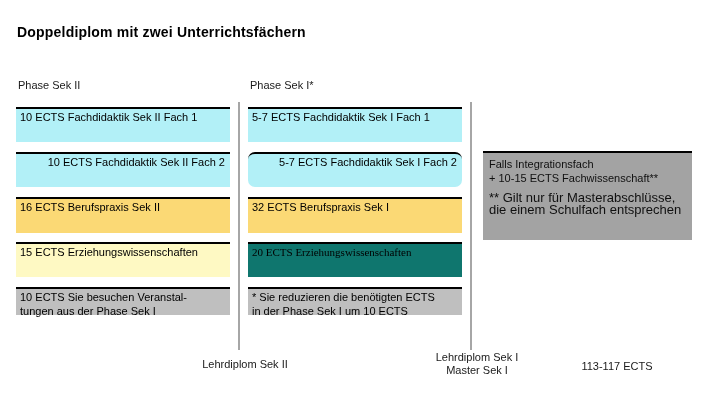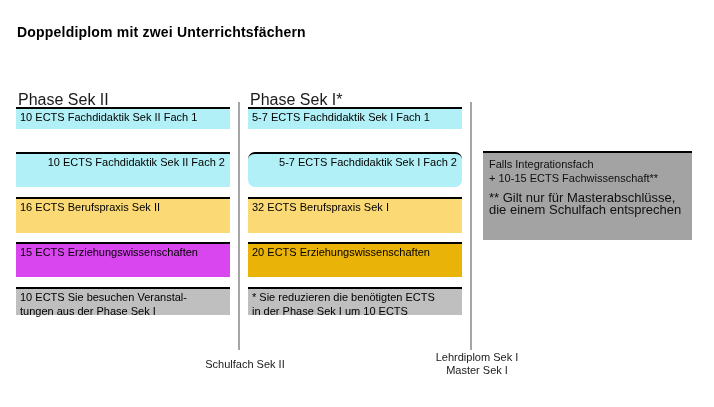--- a/index.html
+++ b/index.html
@@ -13,36 +13,36 @@
   .canvas { position: absolute; left: 0; top: 0; width: 714px; height: 407px; background: #ffffff; }
 
   .title {
     position: absolute; left: 17px; top: 24px;
     font-size: 14px; font-weight: bold; margin: 0;
     letter-spacing: 0.2px;
   }
 
   .col-header {
     position: absolute; top: 79px;
-    font-size: 16px; color: #1a1a1a; margin-top: 12px;
+    font-size: 11px; color: #1a1a1a;
   }
   .col-header.left  { left: 18px; }
   .col-header.right { left: 250px; }
 
   .box {
     position: absolute; width: 214px;
     box-sizing: border-box;
     border-top: 2px solid #000000;
     font-size: 11px; line-height: 13.5px;
     padding: 2px 5px 0 4px;
     white-space: pre-line;
   }
   .c1 { left: 16px; }
   .c2 { left: 248px; }
-  .r1 { top: 107px; height: 22px; }
+  .r1 { top: 107px; height: 35px; }
   .r2 { top: 152px; height: 35px; text-align: right; }
   .r3 { top: 197px; height: 36px; }
   .r4 { top: 242px; height: 35px; }
   .r5 { top: 287px; height: 28px; }
 
   .divider {
     position: absolute; top: 102px;
     width: 2px; height: 248px;
   }
   .divider.d1 { left: 238px; }
@@ -75,38 +75,39 @@
 <div class="canvas">
 
   <h1 class="title">Doppeldiplom mit zwei Unterrichtsfächern</h1>
 
   <div class="col-header left">Phase Sek II</div>
   <div class="col-header right">Phase Sek I*</div>
 
   <div class="box c1 r1" style="background-color: rgb(178, 240, 247);">10 ECTS Fachdidaktik Sek II Fach 1</div>
   <div class="box c1 r2" style="background-color: rgb(178, 240, 247);">10 ECTS Fachdidaktik Sek II Fach 2</div>
   <div class="box c1 r3" style="background-color: rgb(251, 217, 117);">16 ECTS Berufspraxis Sek II</div>
-  <div class="box c1 r4" style="background-color: #d946ef;">15 ECTS Erziehungswissenschaften</div>
+  <div class="box c1 r4" style="background-color: #fef9c3;">15 ECTS Erziehungswissenschaften</div>
   <div class="box c1 r5" style="background-color: rgb(191, 191, 191);">10 ECTS Sie besuchen Veranstal-
 tungen aus der Phase Sek I</div>
 
   <div class="box c2 r1" style="background-color: rgb(178, 240, 247);">5-7 ECTS Fachdidaktik Sek I Fach 1</div>
   <div class="box c2 r2" style="background-color: rgb(178, 240, 247); border-radius: 7px;">5-7 ECTS Fachdidaktik Sek I Fach 2</div>
   <div class="box c2 r3" style="background-color: rgb(251, 217, 117);">32 ECTS Berufspraxis Sek I</div>
-  <div class="box c2 r4" style="background-color: #eab308;">20 ECTS Erziehungswissenschaften</div>
+  <div class="box c2 r4" style="background-color: #0f766e; font-family: Liberation Serif, serif;">20 ECTS Erziehungswissenschaften</div>
   <div class="box c2 r5" style="background-color: rgb(191, 191, 191);">* Sie reduzieren die benötigten ECTS
 in der Phase Sek I um 10 ECTS</div>
 
   <div class="divider d1" style="background-color: rgb(166, 166, 166);"></div>
   <div class="divider d2" style="background-color: rgb(166, 166, 166);"></div>
 
   <div class="note" style="background-color: #a3a3a3;">
     <div class="main">Falls Integrationsfach
 + 10-15 ECTS Fachwissenschaft**</div>
     <div class="foot">** Gilt nur für Masterabschlüsse,
 die einem Schulfach entsprechen</div>
   </div>
 
-  <div class="footer-label f-sek2">Schulfach Sek II</div>
+  <div class="footer-label f-sek2">Lehrdiplom Sek II</div>
   <div class="footer-label f-sek1">Lehrdiplom Sek I
 Master Sek I</div>
+  <div class="footer-label f-total">113-117 ECTS</div>
 
 </div>
 
 </body></html>

